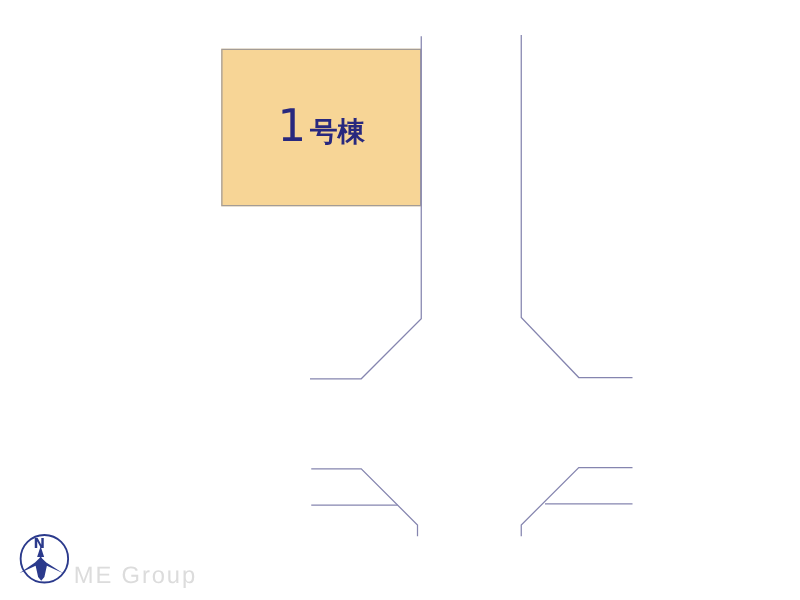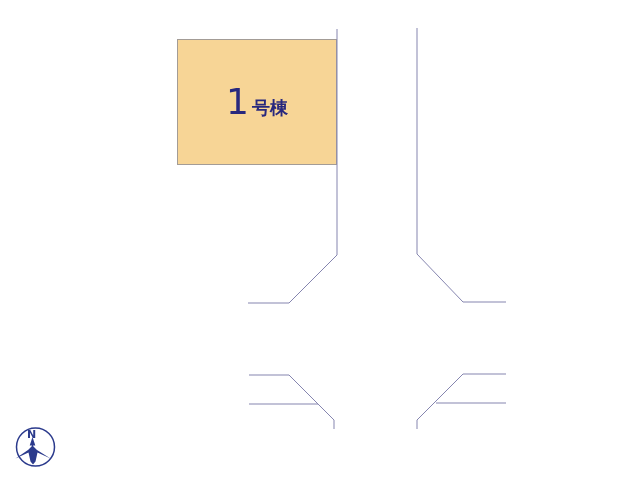--- a/index.html
+++ b/index.html
@@ -30,21 +30,21 @@
   }
   .building-label{
     display:flex;align-items:baseline;gap:3px;
     color:var(--building-text);
   }
   .b-num{
     font-size:36px;line-height:1;
     font-family:"DejaVu Sans", sans-serif;
   }
   .b-suffix{
-    font-size:18px;line-height:1;font-weight:bold;
+    font-size:22px;line-height:1;font-weight:bold;
     font-family:Liberation Mono, monospace;
   }
   
   .plan-svg{
     position:absolute;left:0;top:0;width:640px;height:480px;
     z-index:2;pointer-events:none;
   }
   .site-line{fill:none;stroke:var(--line-color);stroke-width:1;}
   .compass-stroke{fill:none;stroke:var(--compass-color);stroke-width:1.5;}
   .compass-thin{fill:none;stroke:var(--compass-color);stroke-width:1.2;}
@@ -86,14 +86,15 @@
 
     <g>
       <circle class="compass-stroke" cx="35.5" cy="447" r="19"></circle>
       <text class="n-label" x="31.5" y="438" text-anchor="middle">N</text>
       <line class="compass-thin" x1="32.5" y1="459.5" x2="32.5" y2="444"></line>
       <polygon class="compass-fill" points="32.5,437 29.7,445.5 35.3,445.5"></polygon>
       <polygon class="compass-fill" points="15.5,458.5 28,450 32.5,445.5 37,450 50.5,458.5 37.5,452.5 35.5,461.5 33,464.5 30.5,461.5 28.5,452.5"></polygon>
     </g>
   </svg>
 
+  <div class="brand">ME Group</div>
 
 </div>
 
 </body></html>

